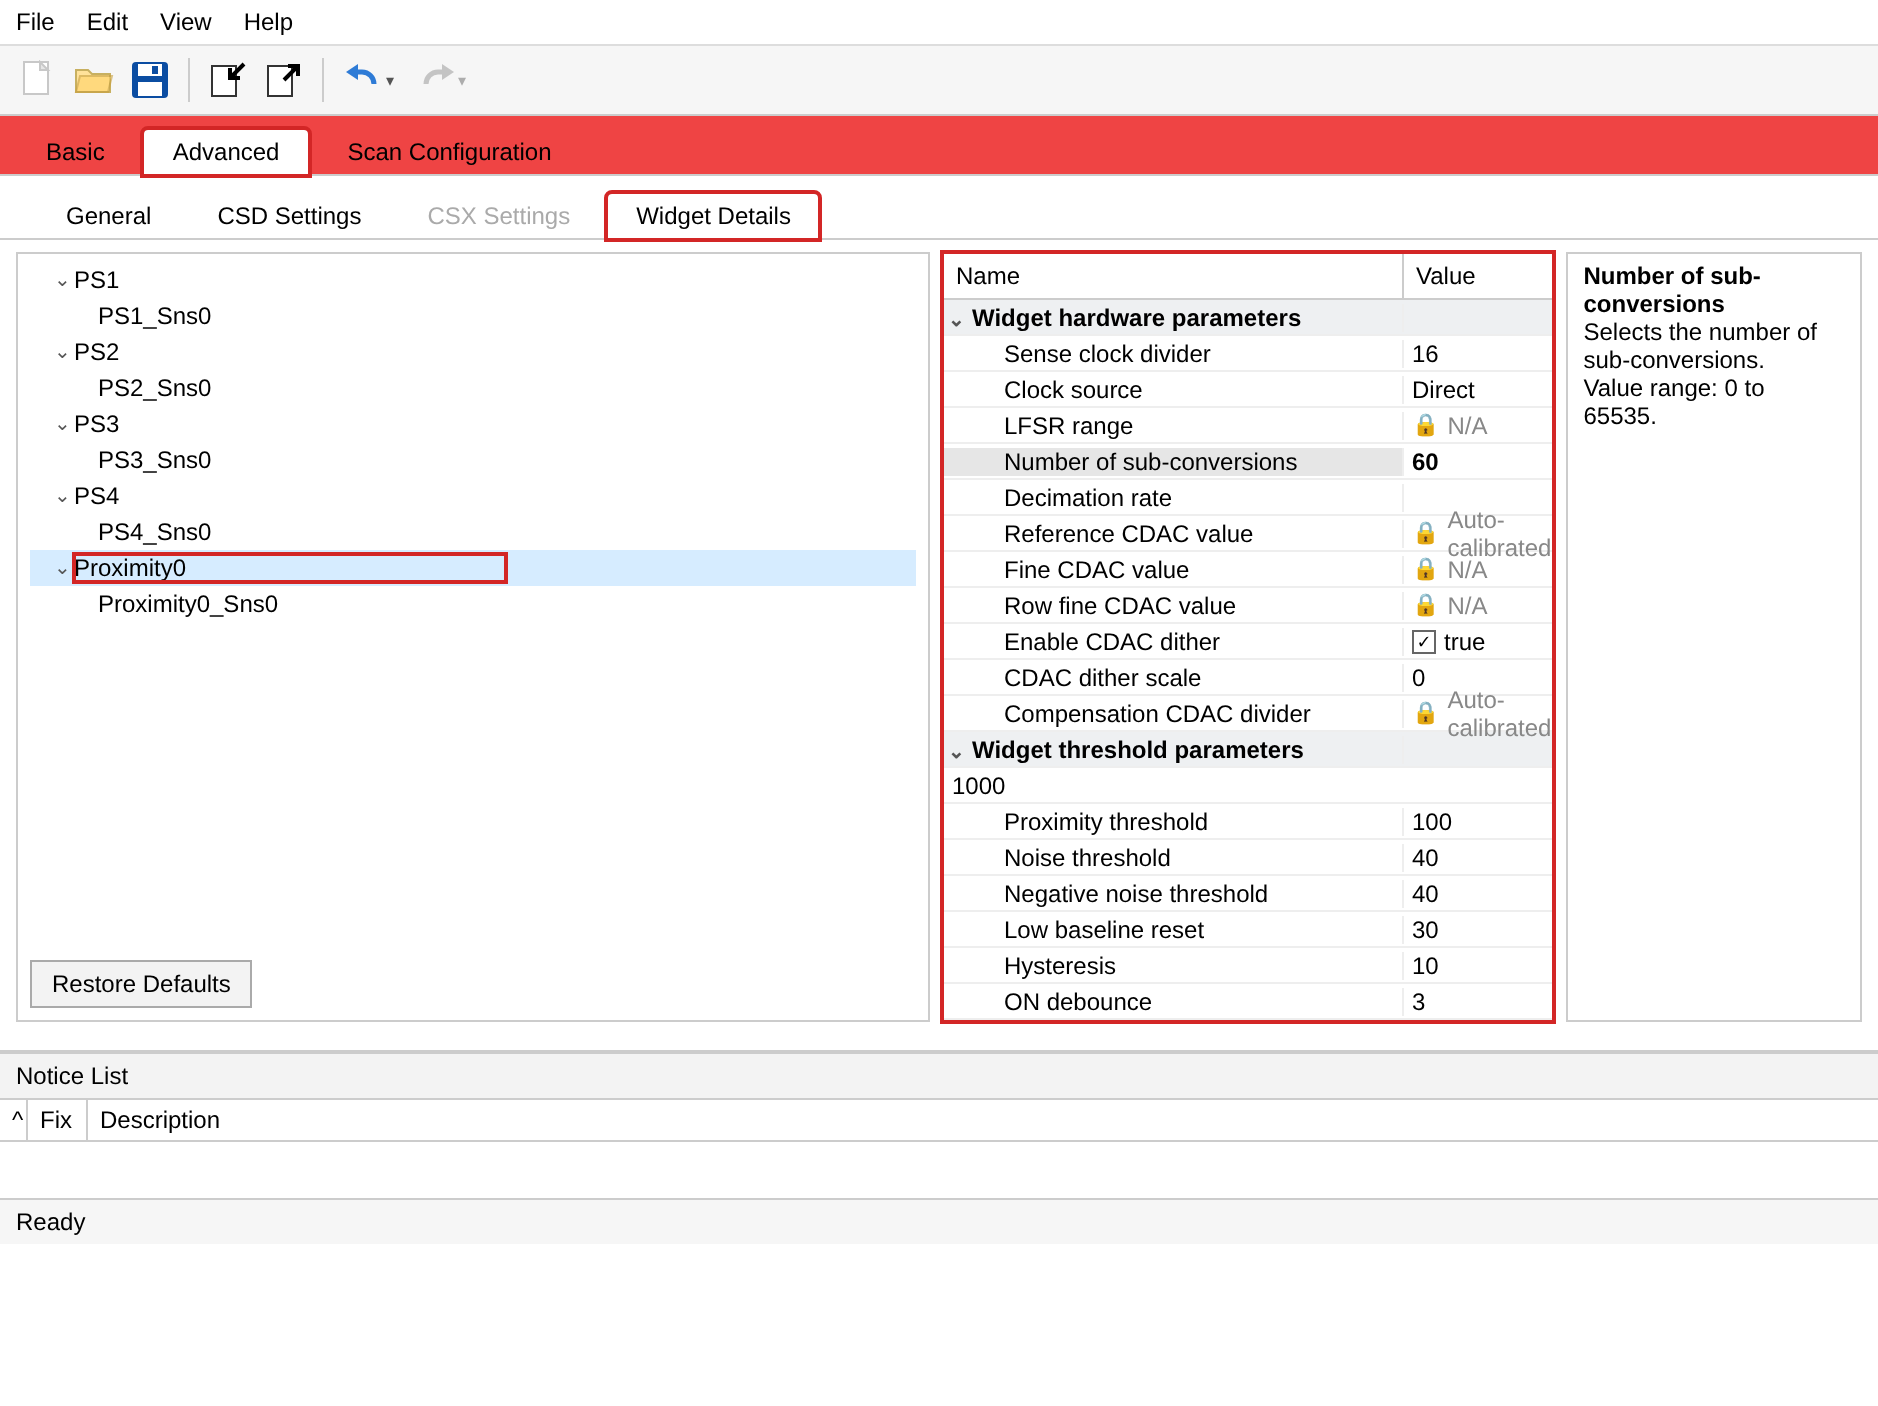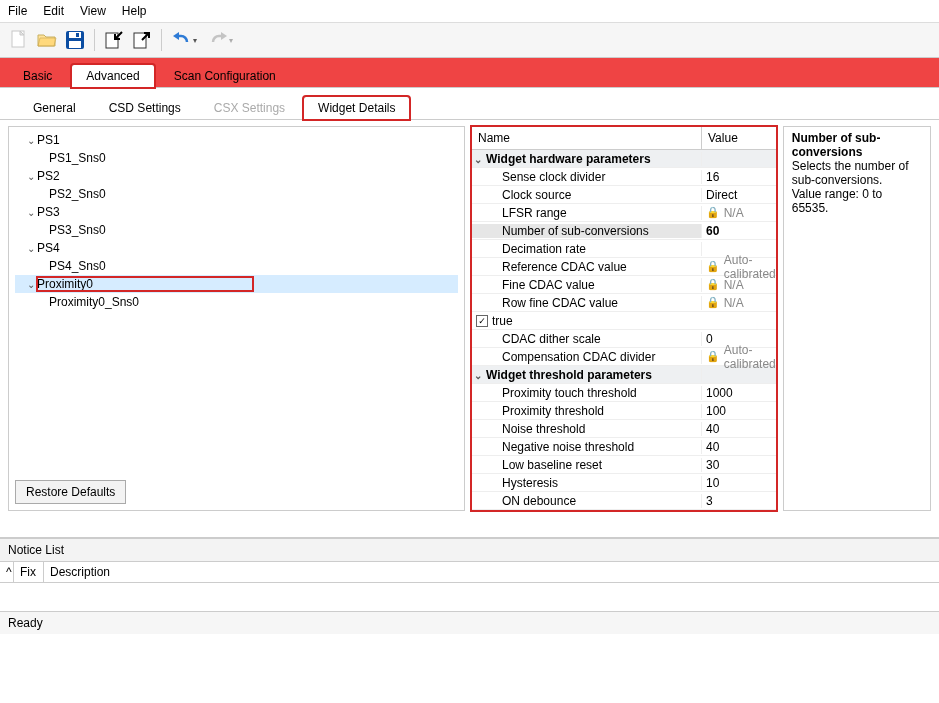--- a/index.html
+++ b/index.html
@@ -37,21 +37,21 @@
   .prop-row .pval  { flex:1; padding-left: 4px; display:flex; align-items:center; gap:4px; }
   .prop-row.group { background: #eef0f2; font-weight: 600; }
   .prop-row.group .pname { padding-left: 16px; }
   .prop-row.selected .pname { background:#e6e6e6; }
   .prop-row.selected .pval  { font-weight:600; }
   .lock { color:#999; font-size:11px; }
   .val-muted { color:#888; }
   .chk { width:12px; height:12px; border:1px solid #666; display:inline-flex; align-items:center; justify-content:center; font-size:9px; }
   .desc-box { border: 1px solid #ccc; padding: 4px 8px; min-height: 54px; }
   .desc-title { font-weight:600; }
-  .notice-wrap { border-top: 2px solid #ccc; margin-top: 20px; }
+  .notice-wrap { border-top: 2px solid #ccc; margin-top: 8px; }
   .notice-title { padding: 4px 8px; background: #f3f3f3; border-bottom: 1px solid #ccc; }
   .notice-head { display:flex; border-bottom:1px solid #ccc; }
   .notice-head div { padding: 3px 6px; border-right:1px solid #ccc; }
   .notice-body { height: 28px; }
   .statusbar { border-top:1px solid #ccc; padding: 4px 8px; background:#f6f6f6; }
   svg { display:block; }
 </style>
 </head>
 <body>
 
@@ -207,20 +207,21 @@
             </div>
           </div>
           <div class="prop-row">
             <div class="pname">Row fine CDAC value</div>
             <div class="pval">
               <span class="lock">🔒</span>
               <span class="val-muted">N/A</span>
             </div>
           </div>
           <div class="prop-row">
+            <div class="pname">Enable CDAC dither</div>
             <div class="pval">
               <span class="chk">✓</span>
               <span>true</span>
             </div>
           </div>
           <div class="prop-row">
             <div class="pname">CDAC dither scale</div>
             <div class="pval">0</div>
           </div>
           <div class="prop-row">
@@ -228,21 +229,20 @@
             <div class="pval">
               <span class="lock">🔒</span>
               <span class="val-muted">Auto-calibrated</span>
             </div>
           </div>
           <div class="prop-row group">
             <div class="pname"><span class="caret" style="margin-left:-14px;margin-right:2px;">⌄</span>Widget threshold parameters</div>
             <div class="pval"></div>
           </div>
           <div class="prop-row">
-            <div class="pname">Proximity touch threshold</div>
             <div class="pval">1000</div>
           </div>
           <div class="prop-row">
             <div class="pname">Proximity threshold</div>
             <div class="pval">100</div>
           </div>
           <div class="prop-row">
             <div class="pname">Noise threshold</div>
             <div class="pval">40</div>
           </div>

